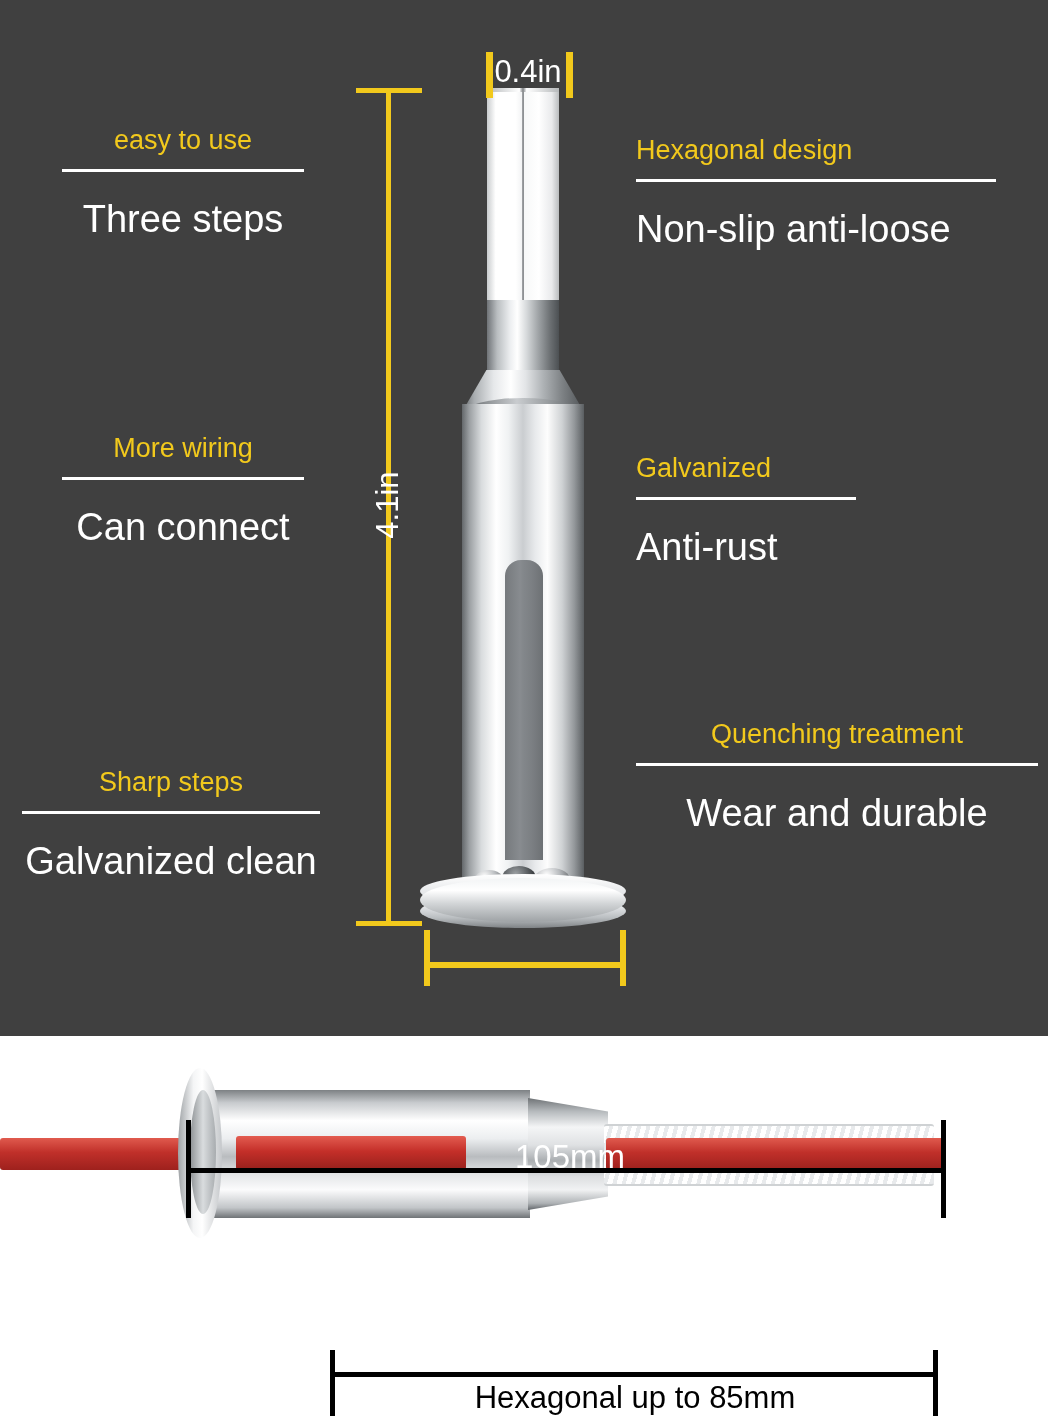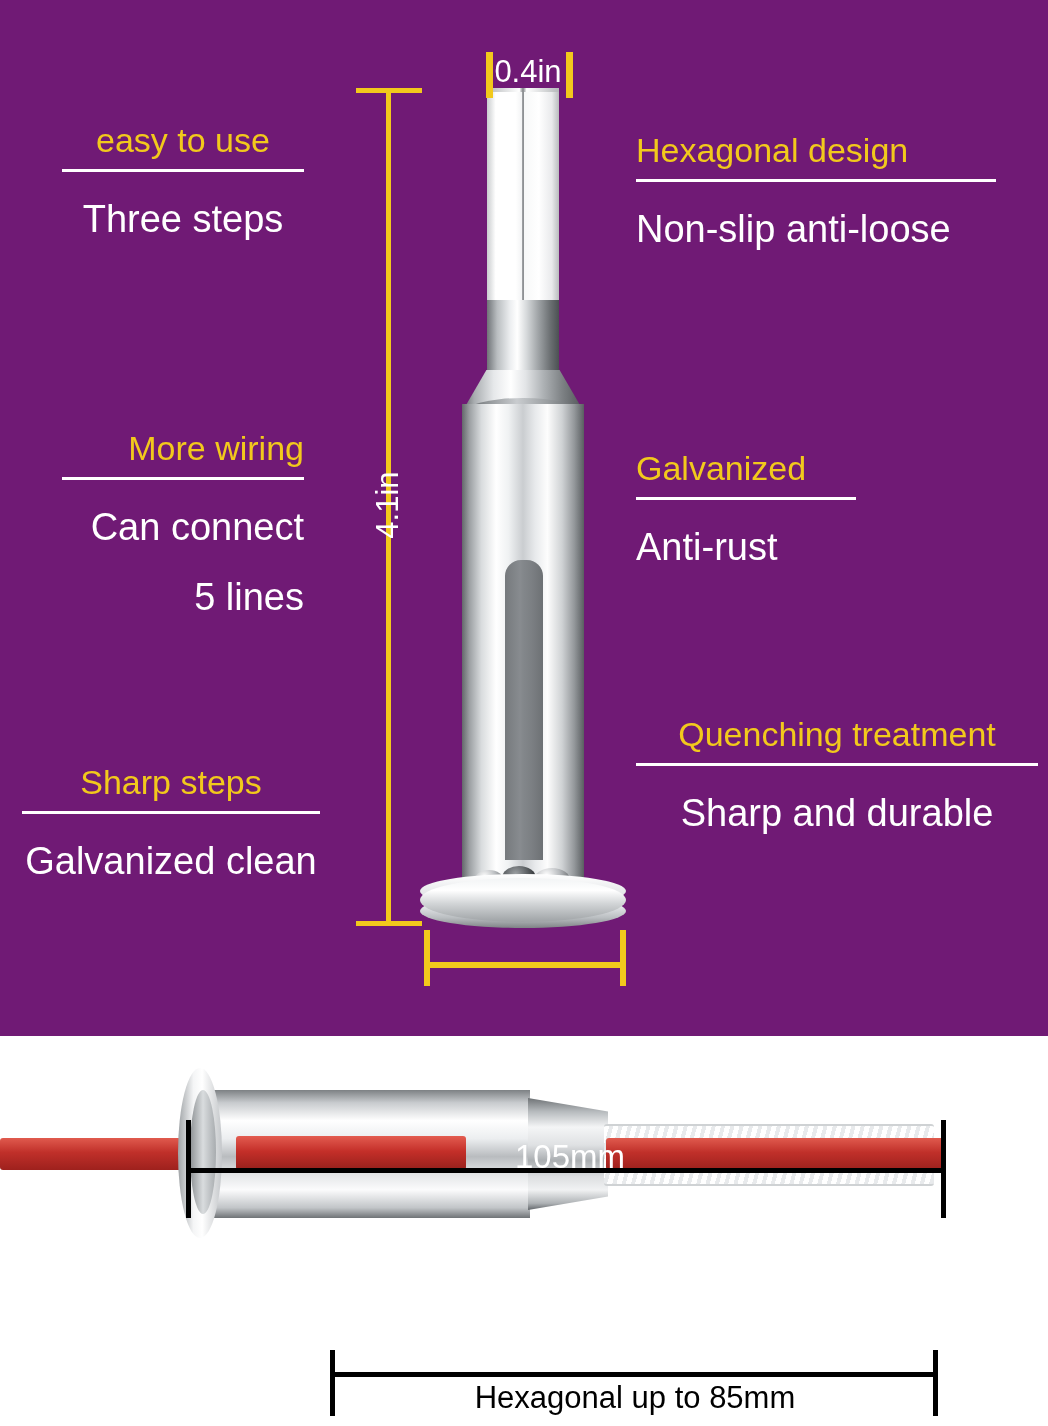--- a/index.html
+++ b/index.html
@@ -1,33 +1,33 @@
 <!DOCTYPE html>
 <html><head>
 <meta charset="utf-8">
 <style>
   html,body{margin:0;padding:0;background:#ffffff;}
   body{font-family:"Liberation Sans","DejaVu Sans",sans-serif;}
 
   .page{position:relative;width:1048px;height:1426px;overflow:hidden;background:#ffffff;}
 
   
-  .dark-panel{position:absolute;left:0;top:0;width:1048px;height:1036px;background:#701a75;overflow:hidden;}
+  .dark-panel{position:absolute;left:0;top:0;width:1048px;height:1036px;background:#404040;overflow:hidden;}
 
   
   .feature{position:absolute;}
-  .feature .ttl{color:#f2c91c;font-size:34px;line-height:44px;white-space:nowrap;}
+  .feature .ttl{color:#f2c91c;font-size:27px;line-height:44px;white-space:nowrap;}
   .feature .rule{height:3px;background:#ffffff;margin:7px 0 6px 0;}
   .feature .sub{color:#ffffff;font-size:38px;line-height:46px;white-space:nowrap;margin-top:24px;}
   .feature.right{text-align:left;}
   .feature.leftcol{text-align:center;}
 
   
   #f-easy{left:62px;top:118px;width:242px;}
-  #f-wire{left:62px;top:426px;width:242px;text-align:right;}
+  #f-wire{left:62px;top:426px;width:242px;}
   #f-sharp{left:22px;top:760px;width:298px;}
   #f-hex{left:636px;top:128px;width:360px;}
   #f-galv{left:636px;top:446px;width:220px;}
   #f-quench{left:636px;top:712px;width:402px;text-align:center;}
 
   
   .tool{position:absolute;left:0;top:0;width:1048px;height:1036px;}
 
   
   .tip{position:absolute;left:487px;top:92px;width:72px;height:212px;
@@ -177,21 +177,20 @@
     <div class="feature leftcol" id="f-easy">
       <div class="ttl">easy to use</div>
       <div class="rule"></div>
       <div class="sub">Three steps</div>
     </div>
 
     <div class="feature leftcol" id="f-wire">
       <div class="ttl">More wiring</div>
       <div class="rule"></div>
       <div class="sub">Can connect</div>
-      <div class="sub">5 lines</div>
     </div>
 
     <div class="feature leftcol" id="f-sharp">
       <div class="ttl">Sharp steps</div>
       <div class="rule"></div>
       <div class="sub">Galvanized clean</div>
     </div>
 
     <div class="feature right" id="f-galv">
       <div class="ttl">Galvanized</div>
@@ -201,21 +200,21 @@
 
     <div class="feature right" id="f-hex">
       <div class="ttl">Hexagonal design</div>
       <div class="rule"></div>
       <div class="sub">Non-slip anti-loose</div>
     </div>
 
     <div class="feature right" id="f-quench">
       <div class="ttl">Quenching treatment</div>
       <div class="rule"></div>
-      <div class="sub">Sharp and durable</div>
+      <div class="sub">Wear and durable</div>
     </div>
   </div>
 
   <div class="white-panel"></div>
 
   <div>
     <div class="hw-left"></div>
     <div class="hb-barrel"></div>
     <div class="hb-barrel2"></div>
     <div class="hb-tip"></div>

